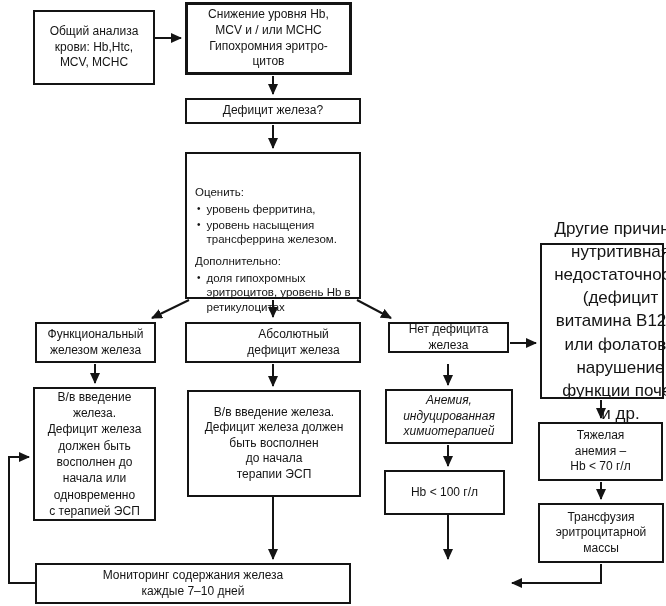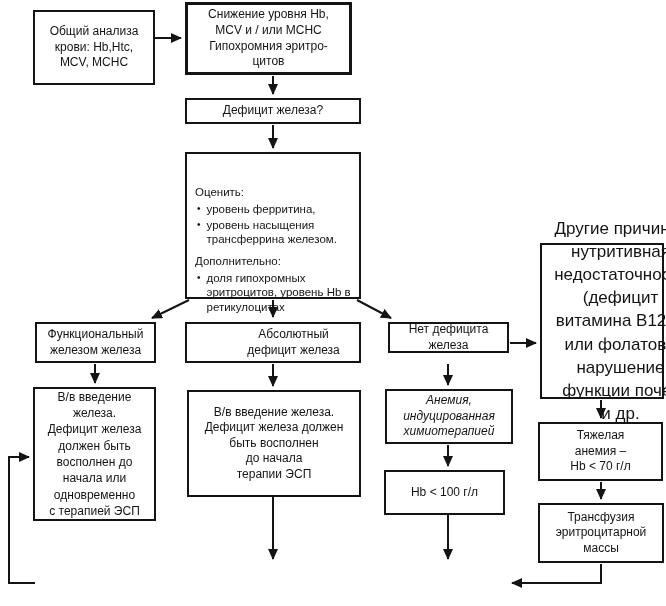--- a/index.html
+++ b/index.html
@@ -137,14 +137,16 @@
   <div class="node n-chemo">Анемия,
 индуцированная
 химиотерапией</div>
   <div class="node n-hb100">Hb &lt; 100 г/л</div>
   <div class="node n-severe">Тяжелая
 анемия –
 Hb &lt; 70 г/л</div>
   <div class="node n-transfusion">Трансфузия
 эритроцитарной
 массы</div>
+  <div class="node n-monitoring">Мониторинг содержания железа
+каждые 7–10 дней</div>
 
 </div>
 
 </body></html>

